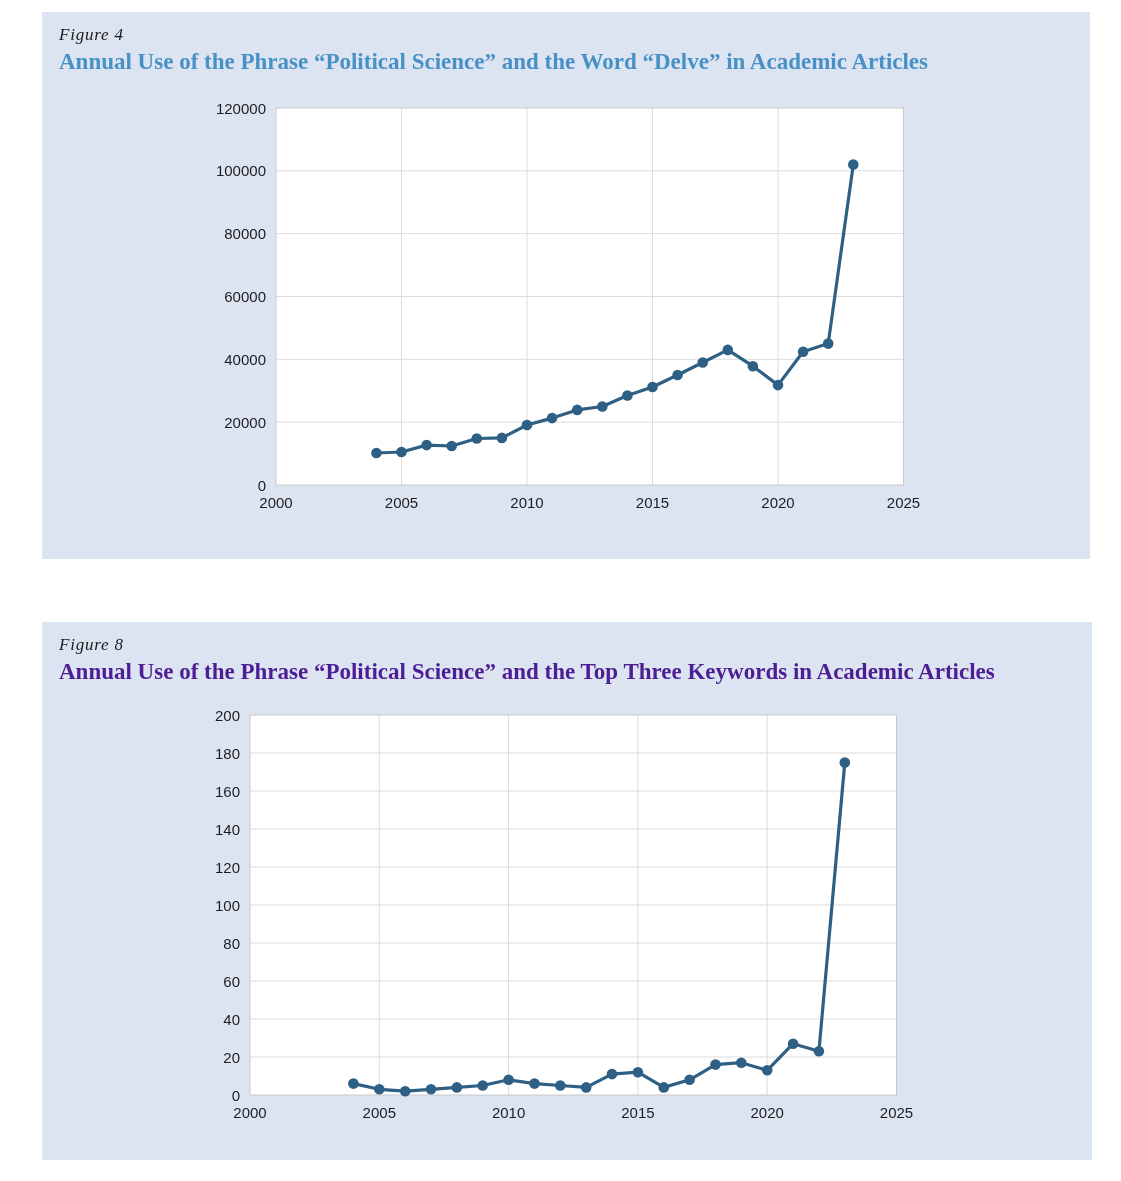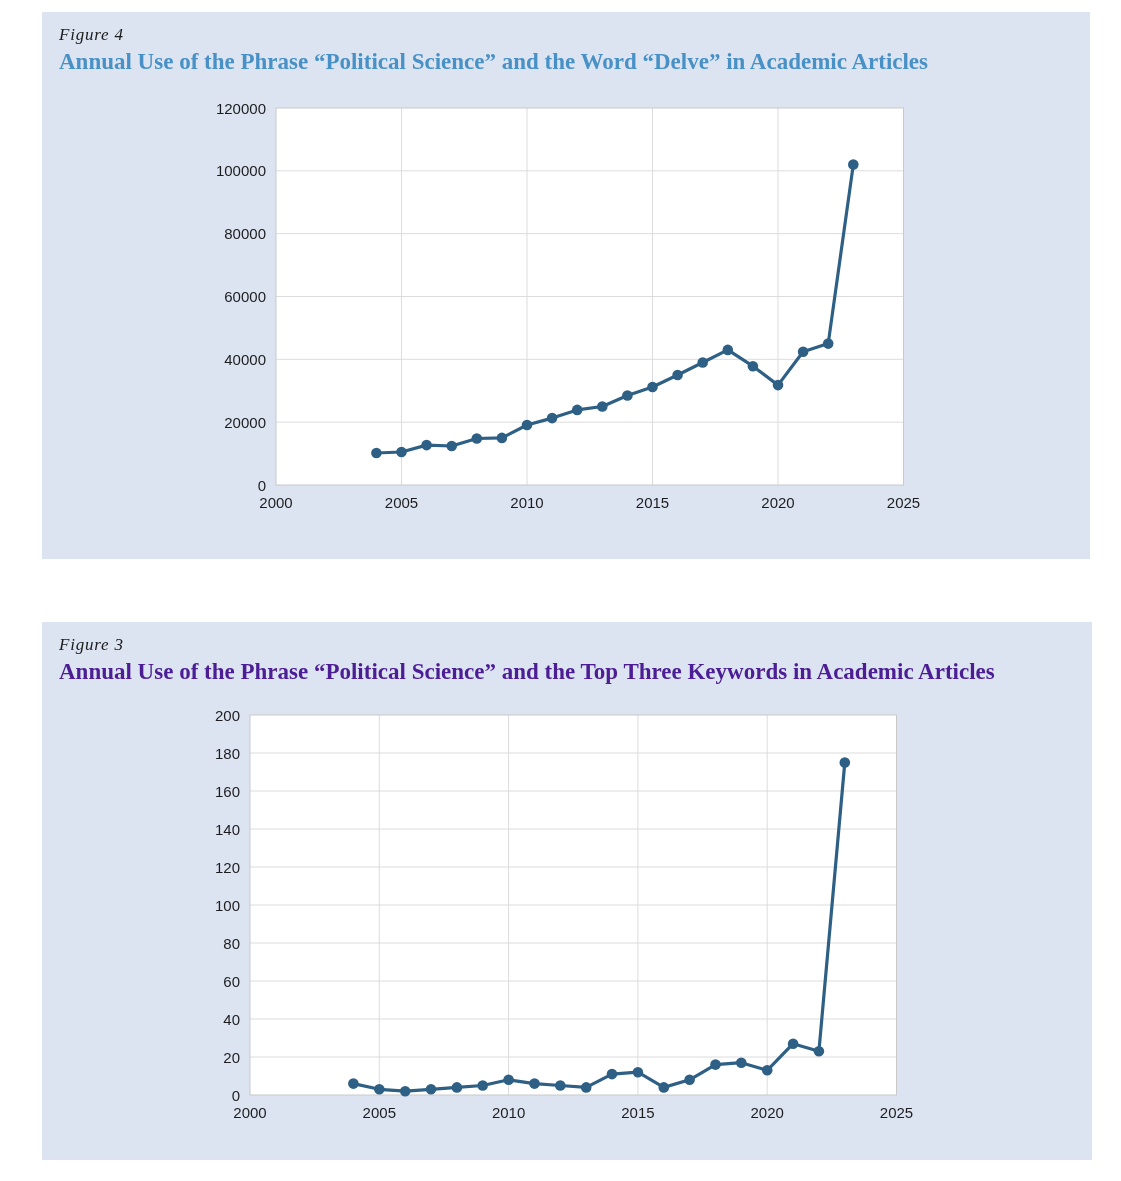--- a/index.html
+++ b/index.html
@@ -88,21 +88,21 @@
           <text x="359.5" y="410" text-anchor="middle" fill="#1d1d1f">2005</text>
           <text x="485" y="410" text-anchor="middle" fill="#1d1d1f">2010</text>
           <text x="610.5" y="410" text-anchor="middle" fill="#1d1d1f">2015</text>
           <text x="736" y="410" text-anchor="middle" fill="#1d1d1f">2020</text>
           <text x="861.5" y="410" text-anchor="middle" fill="#1d1d1f">2025</text>
         </svg>
       </div>
   </section>
 
   <section class="panel panel-1" style="background: rgb(221, 228, 241);">
-    <div class="fig-label" style="color: rgb(27, 27, 27);">Figure 3</div>
+    <div class="fig-label" style="color: rgb(27, 27, 27);">Figure 8</div>
     <div class="fig-title" style="color: #4c1d95;">Annual Use of the Phrase “Political Science” and the Top Three Keywords in Academic Articles</div>
     <div class="chart">
         <svg width="1050" height="450" viewBox="0 0 1050 450">
           <rect x="208" y="9" width="646.5" height="380" fill="#ffffff"></rect>
           <line x1="208" x2="854.5" y1="351" y2="351" stroke="#dcdcdc" stroke-width="1"></line>
           <line x1="208" x2="854.5" y1="313" y2="313" stroke="#dcdcdc" stroke-width="1"></line>
           <line x1="208" x2="854.5" y1="275" y2="275" stroke="#dcdcdc" stroke-width="1"></line>
           <line x1="208" x2="854.5" y1="237" y2="237" stroke="#dcdcdc" stroke-width="1"></line>
           <line x1="208" x2="854.5" y1="199" y2="199" stroke="#dcdcdc" stroke-width="1"></line>
           <line x1="208" x2="854.5" y1="161" y2="161" stroke="#dcdcdc" stroke-width="1"></line>

